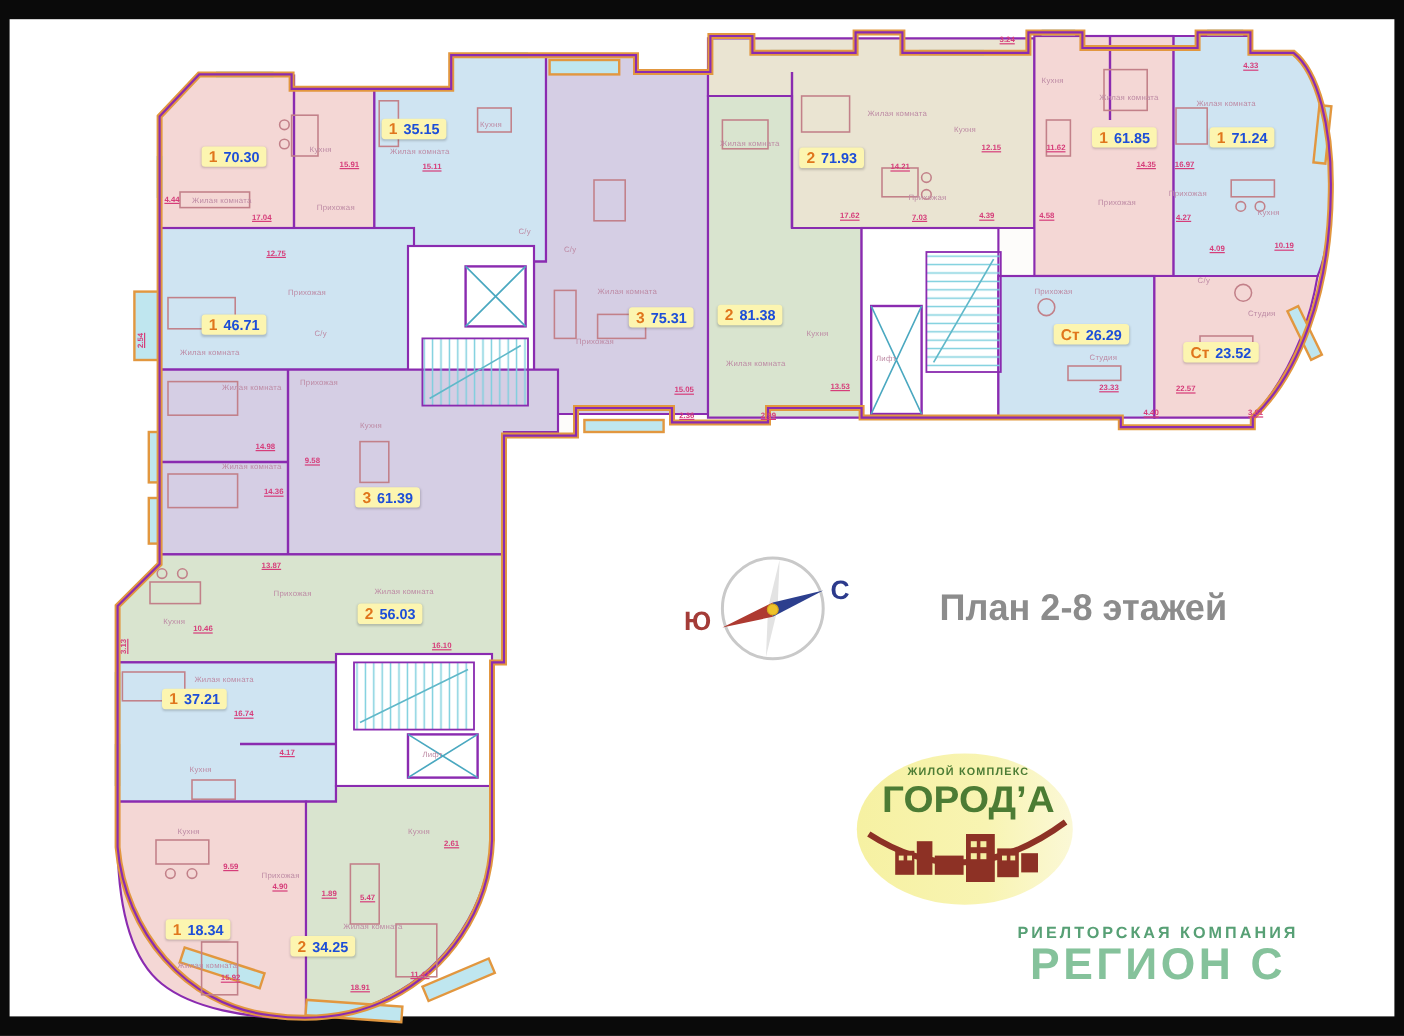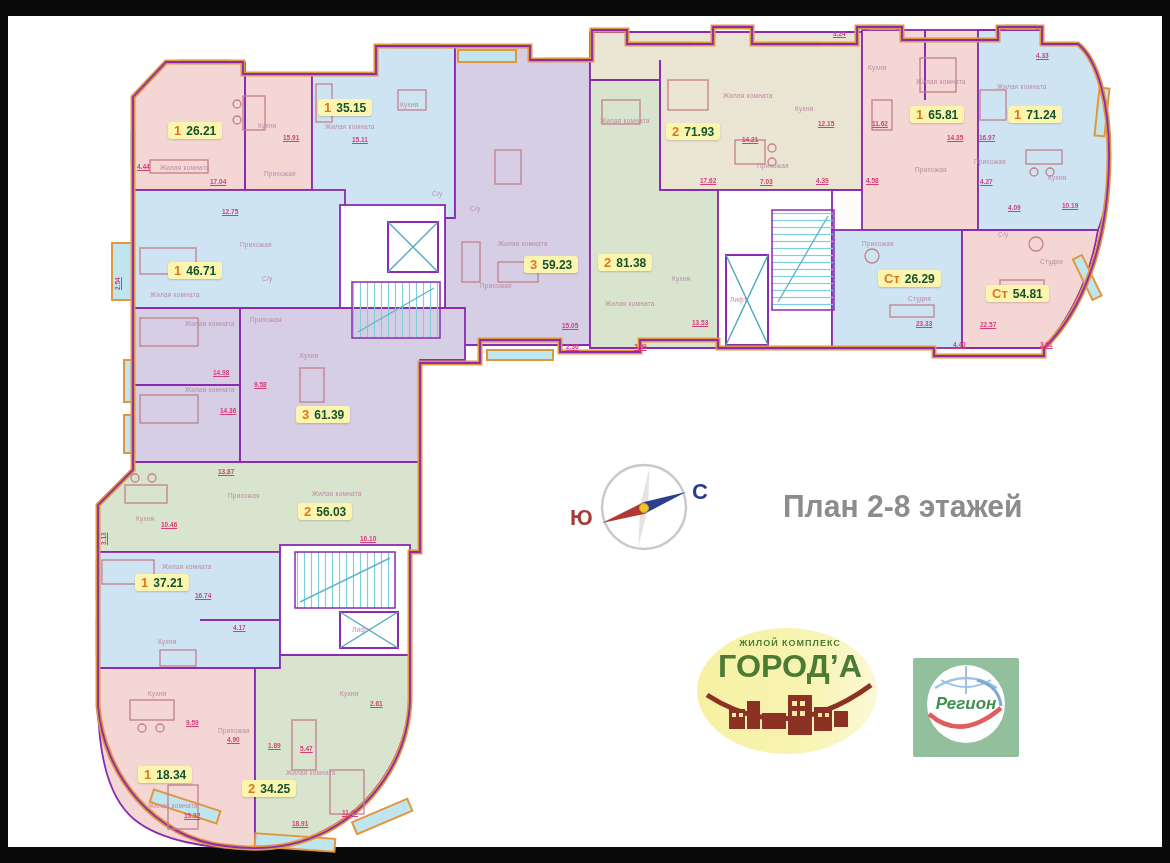--- a/index.html
+++ b/index.html
@@ -1,30 +1,30 @@
 <!DOCTYPE html>
 <html><head>
 <meta charset="utf-8">
 <style>
   html,body{margin:0;padding:0;background:#000;}
   .stage{position:relative;width:1170px;height:863px;background:#0a0a0a;font-family:"Liberation Sans",sans-serif;overflow:hidden;}
   .canvas{position:absolute;left:8px;top:16px;width:1154px;height:831px;background:#ffffff;}
   svg.plan{position:absolute;left:0;top:0;}
   .badge{position:absolute;display:inline-flex;align-items:center;gap:5px;background:#fcf5b0;border-radius:3px;padding:2px 6px;font-weight:bold;line-height:1;box-shadow:0 1px 2px rgba(0,0,0,.18);}
   .badge .n{color:#e0761c;font-size:13px;}
-  .badge .a{color:#14532d;font-size:12px;}
+  .badge .a{color:#1d4ed8;font-size:12px;}
   .room{position:absolute;font-size:6.5px;color:#bd8aa4;white-space:nowrap;letter-spacing:.2px;}
   .dim{position:absolute;font-size:6.5px;font-weight:bold;color:#d63d7a;text-decoration:underline;white-space:nowrap;}
   .v{transform:rotate(-90deg);transform-origin:left top;}
   .title{position:absolute;left:783px;top:489px;font-size:31px;font-weight:bold;color:#8c8c8c;transform:scaleX(.97);transform-origin:left top;white-space:nowrap;}
   .compass{position:absolute;left:598px;top:462px;width:92px;height:92px;}
   .cl{position:absolute;font-weight:bold;font-size:22px;}
   .cl-s{left:570px;top:505px;color:#a43c38;}
   .cl-n{left:692px;top:479px;color:#2c3a8c;}
-  .goroda{position:absolute;left:695px;top:625px;width:190px;height:135px;}
+  .goroda{position:absolute;left:712px;top:625px;width:190px;height:135px;}
   .g-tag{position:absolute;left:0;right:0;top:13px;text-align:center;font-size:9px;font-weight:bold;color:#4c7c34;letter-spacing:1px;}
   .g-name{position:absolute;left:0;right:0;top:24px;text-align:center;font-size:31px;font-weight:bold;color:#4c7c34;transform:scaleX(1.04);}
   .region-badge{position:absolute;left:913px;top:658px;width:106px;height:99px;}
   .r-mark{position:absolute;left:0;right:0;top:36px;text-align:center;font-size:17px;font-weight:bold;font-style:italic;color:#3f8f4f;}
   .region-co{position:absolute;left:830px;top:770px;width:270px;text-align:center;}
   .r-line1{font-size:13.5px;font-weight:bold;color:#57a075;letter-spacing:2.5px;}
   .r-line2{font-size:37px;font-weight:bold;color:#85c29b;letter-spacing:3px;line-height:1.05;}
 </style>
 </head>
 <body>
@@ -164,53 +164,53 @@
       <circle cx="142" cy="728" r="4"></circle>
         <circle cx="160" cy="728" r="4"></circle>
       <rect x="168" y="785" width="30" height="44"></rect>
       <rect x="330" y="770" width="34" height="44"></rect>
       <rect x="292" y="720" width="24" height="50"></rect>
     </g>
   </svg>
 
   <div class="badge" style="left:168px;top:122px">
       <span class="n">1</span>
-      <span class="a">26.21</span>
+      <span class="a">70.30</span>
     </div>
   <div class="badge" style="left:318px;top:99px">
       <span class="n">1</span>
       <span class="a">35.15</span>
     </div>
   <div class="badge" style="left:524px;top:256px">
       <span class="n">3</span>
-      <span class="a">59.23</span>
+      <span class="a">75.31</span>
     </div>
   <div class="badge" style="left:666px;top:123px">
       <span class="n">2</span>
       <span class="a">71.93</span>
     </div>
   <div class="badge" style="left:598px;top:254px">
       <span class="n">2</span>
       <span class="a">81.38</span>
     </div>
   <div class="badge" style="left:910px;top:106px">
       <span class="n">1</span>
-      <span class="a">65.81</span>
+      <span class="a">61.85</span>
     </div>
   <div class="badge" style="left:1008px;top:106px">
       <span class="n">1</span>
       <span class="a">71.24</span>
     </div>
   <div class="badge" style="left:878px;top:270px">
       <span class="n">Ст</span>
       <span class="a">26.29</span>
     </div>
   <div class="badge" style="left:986px;top:285px">
       <span class="n">Ст</span>
-      <span class="a">54.81</span>
+      <span class="a">23.52</span>
     </div>
   <div class="badge" style="left:168px;top:262px">
       <span class="n">1</span>
       <span class="a">46.71</span>
     </div>
   <div class="badge" style="left:296px;top:406px">
       <span class="n">3</span>
       <span class="a">61.39</span>
     </div>
   <div class="badge" style="left:298px;top:503px">
@@ -360,25 +360,17 @@
         <rect x="97" y="86" width="5" height="5"></rect>
           <rect x="105" y="86" width="5" height="5"></rect>
         <rect x="123" y="88" width="4" height="4"></rect>
           <rect x="130" y="88" width="4" height="4"></rect>
       </g>
     </svg>
     <span class="g-tag">ЖИЛОЙ КОМПЛЕКС</span>
     <span class="g-name">ГОРОД’А</span>
   </div>
 
-  <div class="region-badge">
-    <svg width="106" height="99" viewBox="0 0 106 99">
-      <rect x="0" y="0" width="106" height="99" rx="2" fill="#92bf9c"></rect>
-      <circle cx="53" cy="46" r="39" fill="#ffffff"></circle>
-      <path d="M22,30 Q53,10 84,30" fill="none" stroke="#9cc2e6" stroke-width="2.5"></path>
-      <path d="M28,22 Q53,36 78,22" fill="none" stroke="#9cc2e6" stroke-width="2"></path>
-      <line x1="53" y1="8" x2="53" y2="36" stroke="#9cc2e6" stroke-width="2"></line>
-      <path d="M64,22 Q86,28 88,48" fill="none" stroke="#7fa9d5" stroke-width="3"></path>
-      <path d="M16,56 Q48,84 88,50" fill="none" stroke="#e25e5e" stroke-width="4.5"></path>
-    </svg>
-    <span class="r-mark">Регион</span>
+  <div class="region-co">
+    <div class="r-line1">РИЕЛТОРСКАЯ КОМПАНИЯ</div>
+    <div class="r-line2">РЕГИОН С</div>
   </div>
 </div>
 
 </body></html>

